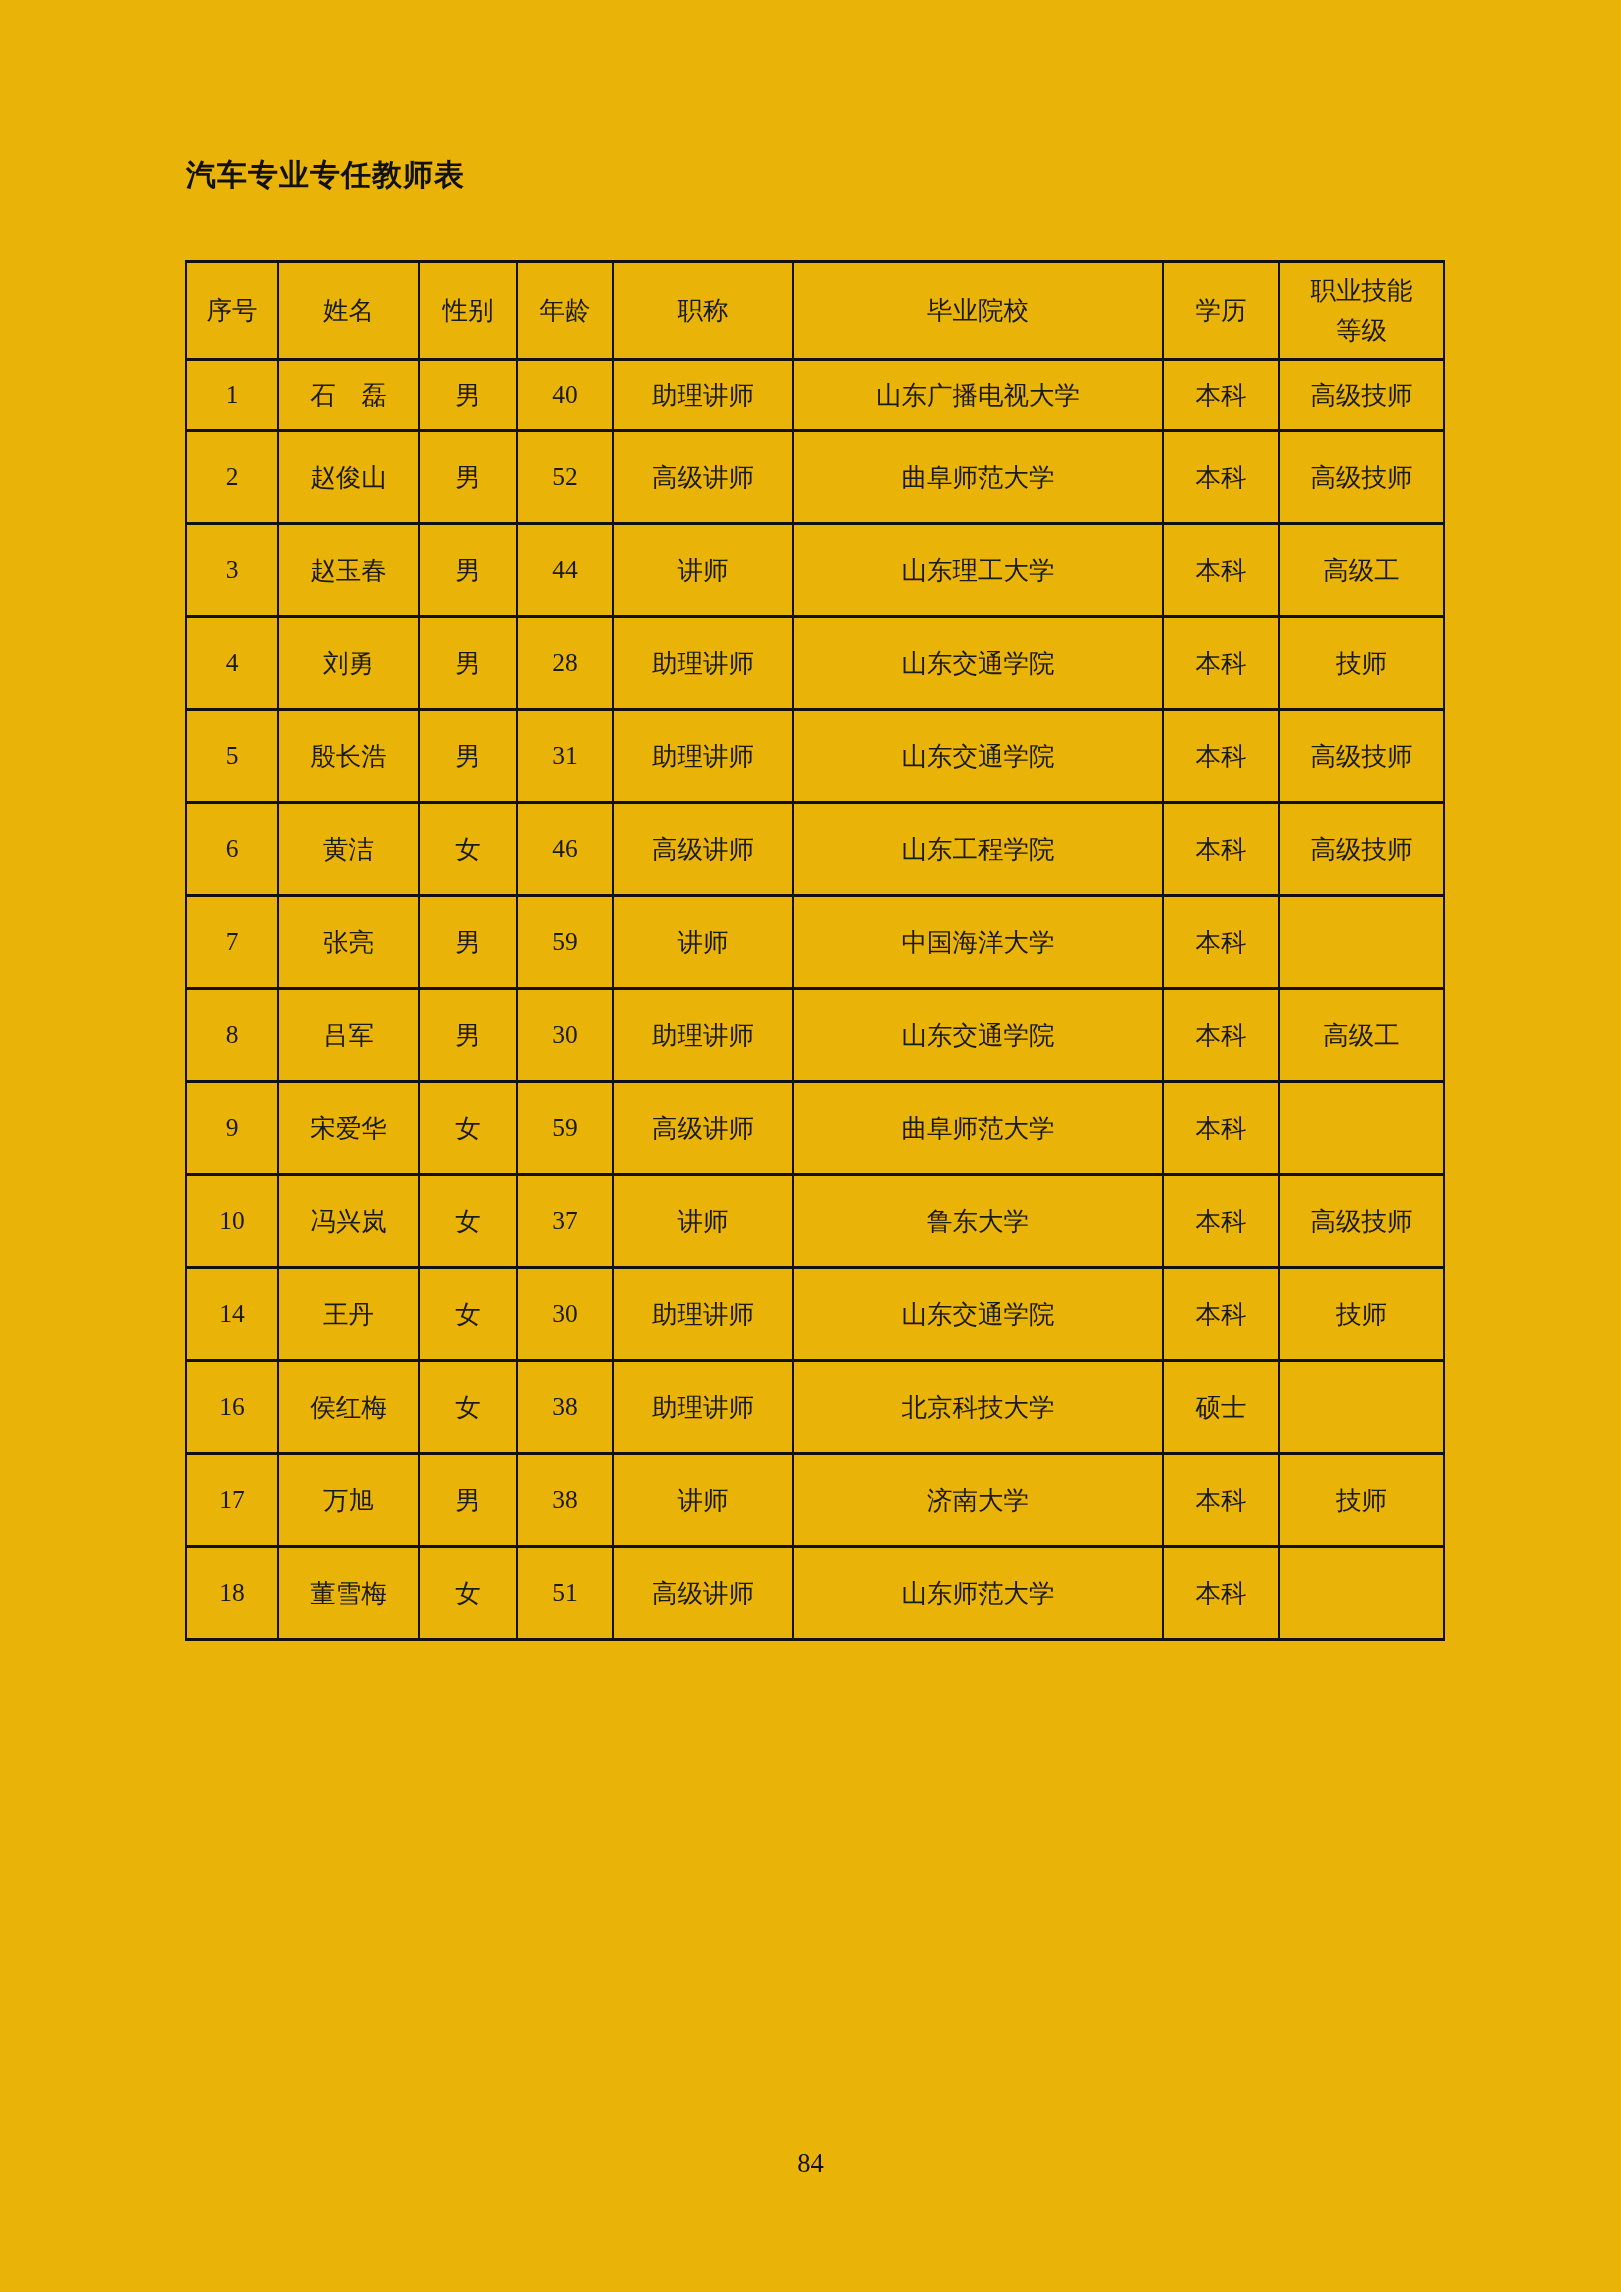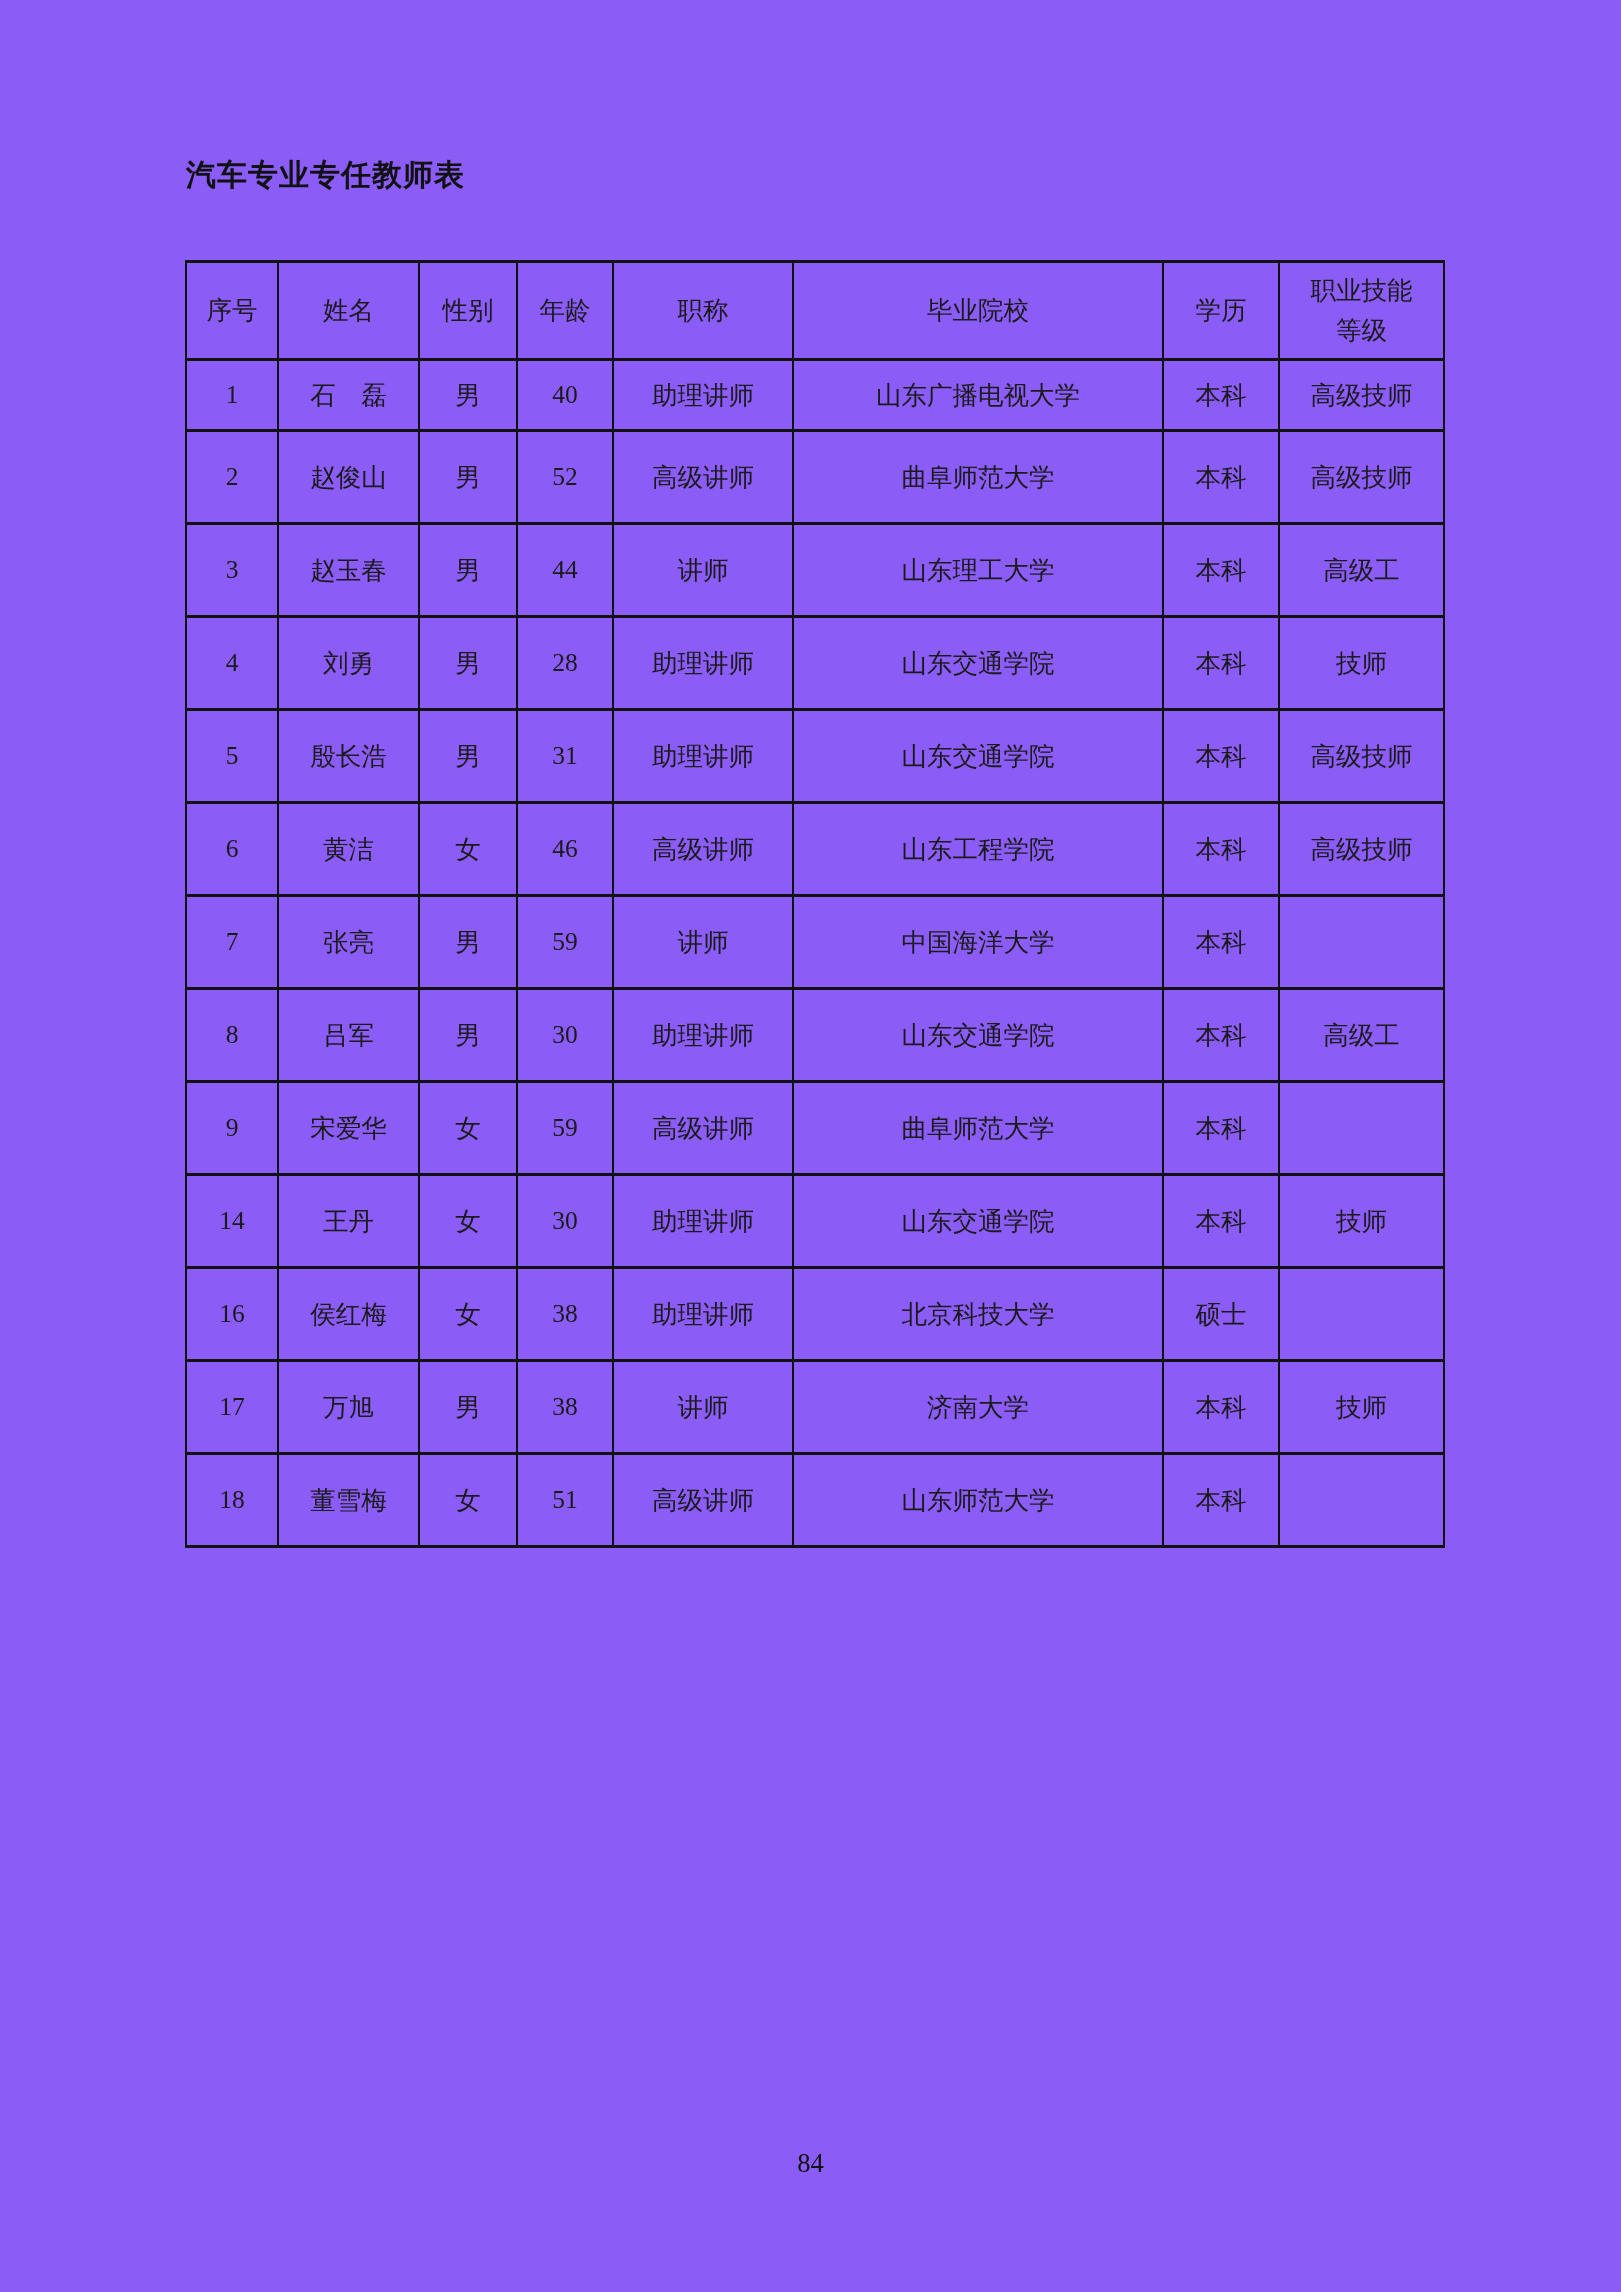--- a/index.html
+++ b/index.html
@@ -4,21 +4,21 @@
 <style>
   html, body {
     margin: 0;
     padding: 0;
     background: #ffffff;
   }
   .page {
     position: relative;
     width: 1621px;
     height: 2293px;
-    background: #8b5cf6;
+    background: #eab308;
     font-family: "Liberation Serif", "DejaVu Serif", serif;
     color: #1a1a1a;
     overflow: hidden;
   }
   .doc-title {
     position: absolute;
     left: 186px;
     top: 155px;
     font-family: "Liberation Sans", "DejaVu Sans", sans-serif;
     font-size: 30px;
@@ -177,20 +177,30 @@
       <td>9</td>
       <td>宋爱华</td>
       <td>女</td>
       <td>59</td>
       <td>高级讲师</td>
       <td>曲阜师范大学</td>
       <td>本科</td>
       <td></td>
     </tr>
         <tr>
+      <td>10</td>
+      <td>冯兴岚</td>
+      <td>女</td>
+      <td>37</td>
+      <td>讲师</td>
+      <td>鲁东大学</td>
+      <td>本科</td>
+      <td>高级技师</td>
+    </tr>
+        <tr>
       <td>14</td>
       <td>王丹</td>
       <td>女</td>
       <td>30</td>
       <td>助理讲师</td>
       <td>山东交通学院</td>
       <td>本科</td>
       <td>技师</td>
     </tr>
         <tr>

